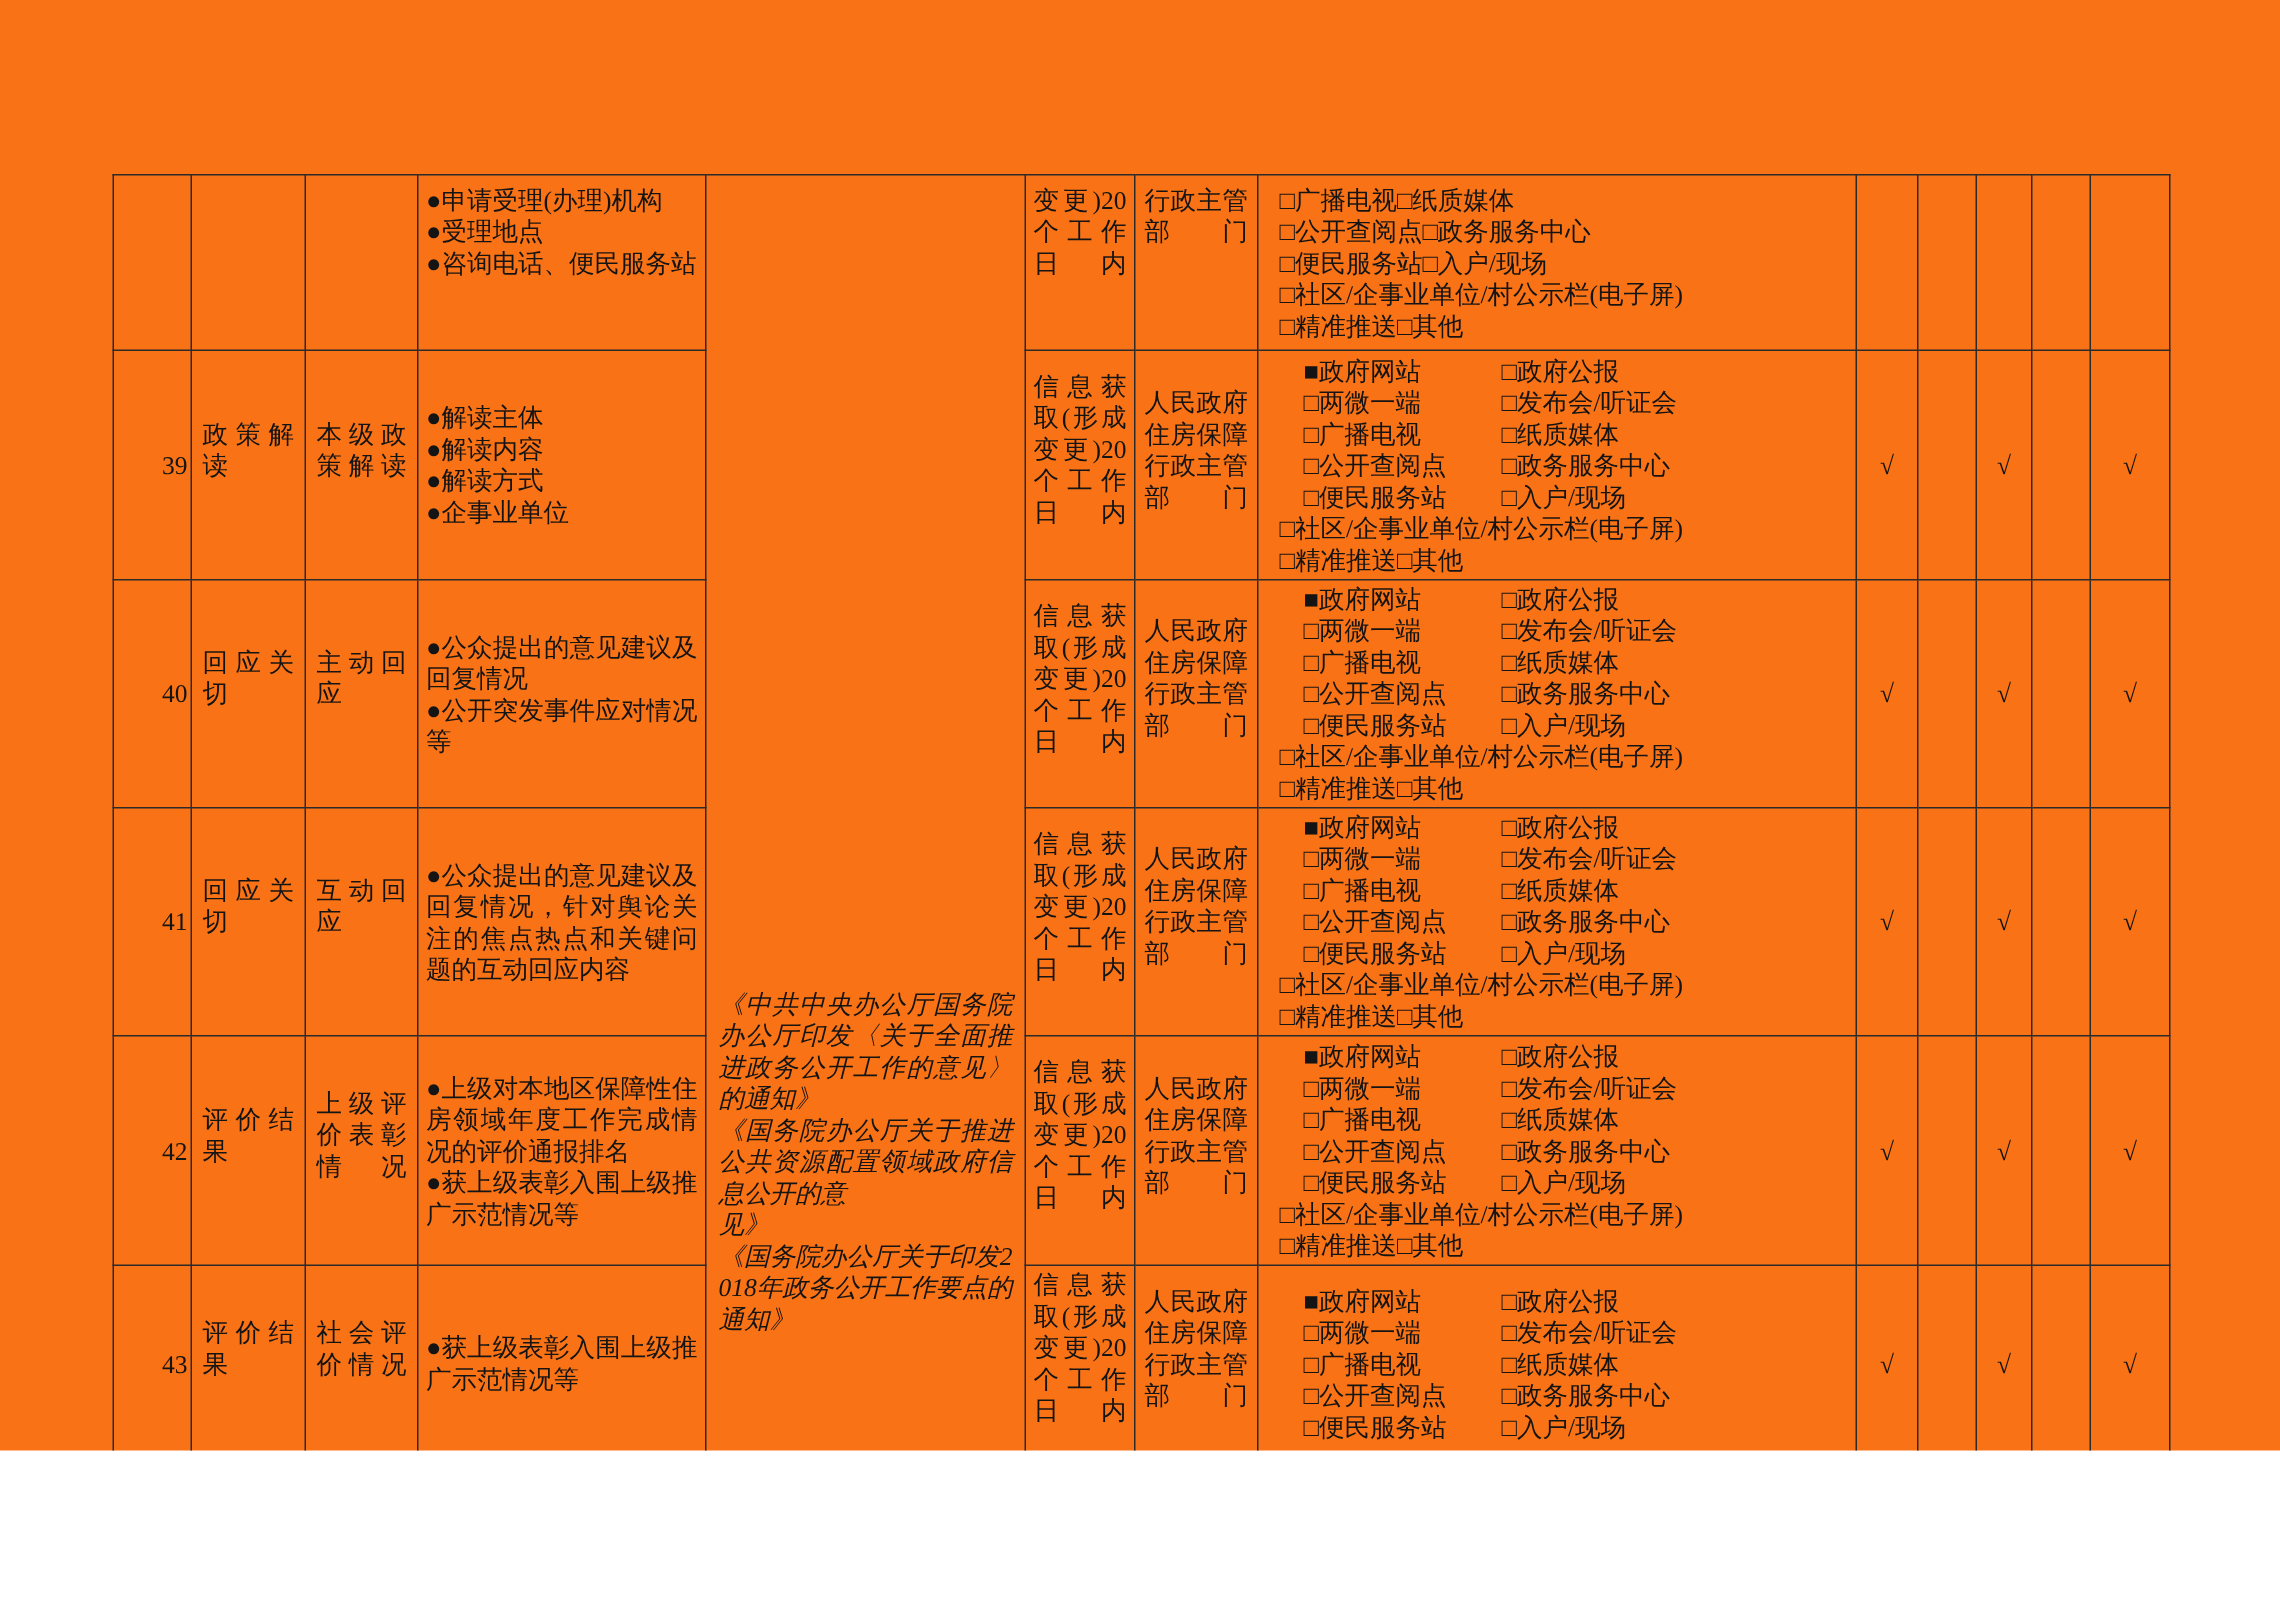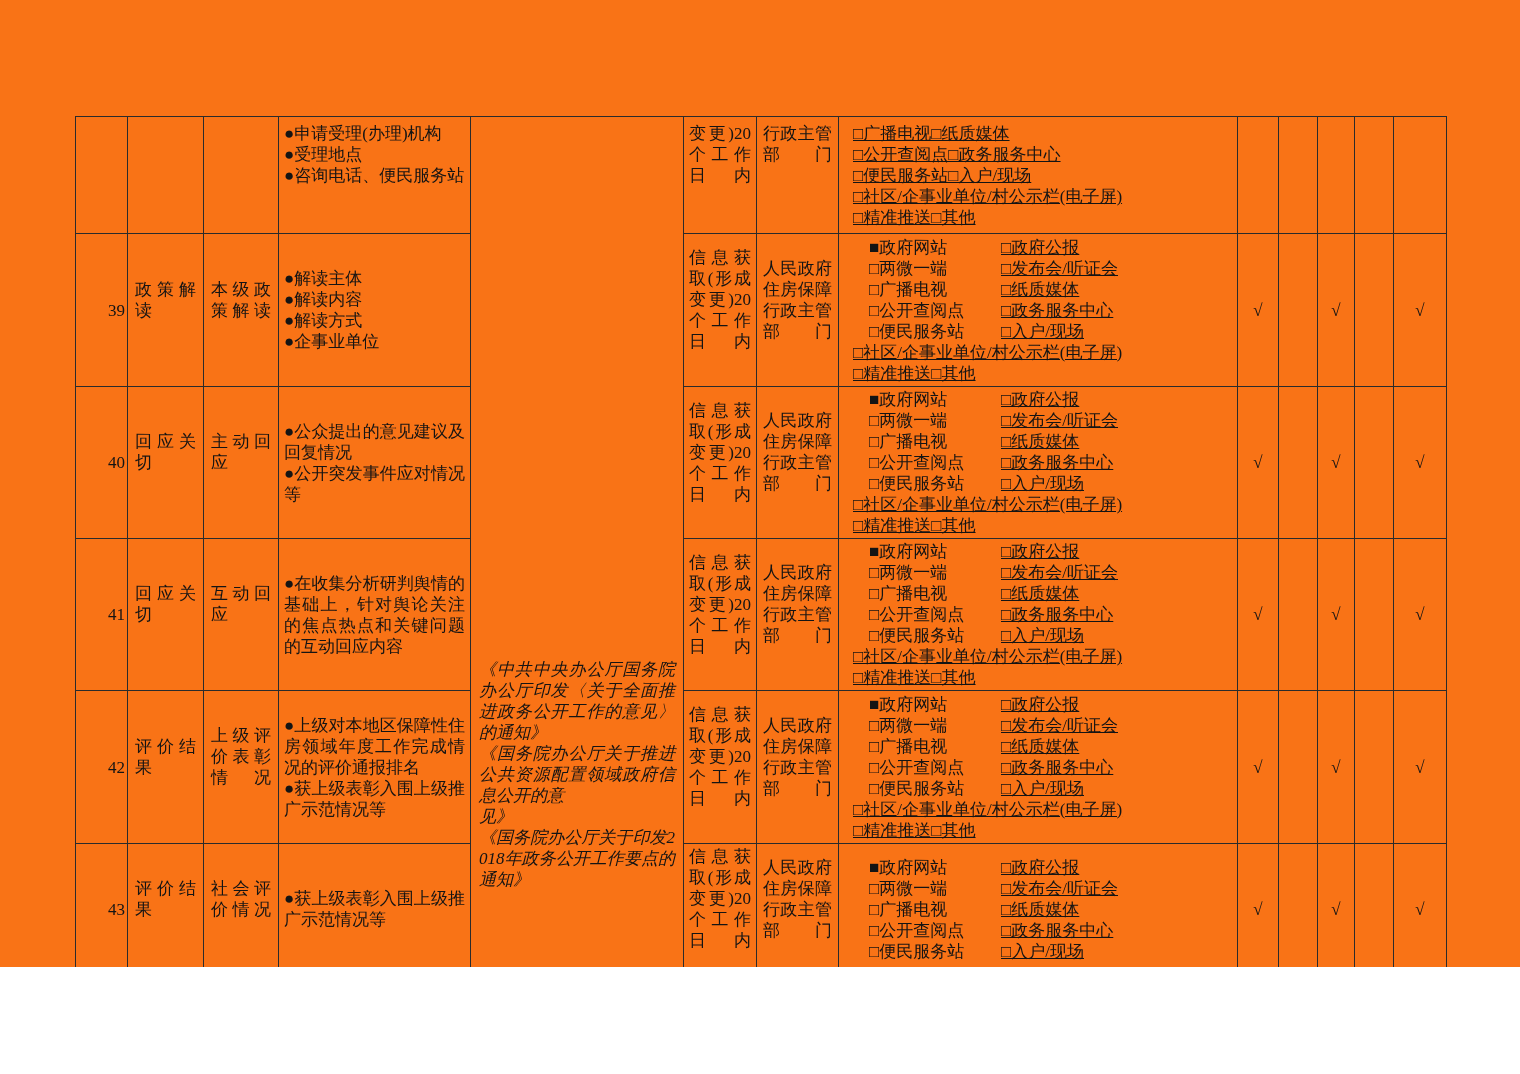--- a/index.html
+++ b/index.html
@@ -33,21 +33,21 @@
   td.legal{
     vertical-align:bottom;
     padding:4px 8px 84px 8px;
   }
   .legal-p{
     text-align:justify;text-justify:inter-character;
     white-space:pre-wrap;
     margin:0;
     font-style:italic;
   }
-  td.channels{padding:2px 4px 2px 14px;line-height:21px;text-decoration:underline;}
+  td.channels{padding:2px 4px 2px 14px;line-height:21px;}
   .ch-line{white-space:nowrap;}
   .ch-left{display:inline-block;width:132px;margin-left:16px;}
   td.check{text-align:center;padding:0;}
   tr.cont td{vertical-align:top;padding-top:6px;}
   tr.cont td.legal{vertical-align:bottom;padding-top:4px;}
   .page-num{
     position:absolute;top:982px;left:0;width:1496px;
     text-align:center;font-size:22px;color:#111;
   }
 </style>
@@ -152,21 +152,21 @@
           <td class="check"></td>
           <td class="check"><span>√</span></td>
           <td class="check"></td>
           <td class="check"><span>√</span></td>
         </tr>
         <tr style="height: 152px;">
           <td class="num">41</td>
           <td class="cat jc">回应关切</td>
           <td class="sub jc">互动回应</td>
           <td class="content">
-            <div class="bullet-line">●在收集分析研判舆情的基础上，针对舆论关注的焦点热点和关键问题的互动回应内容</div>
+            <div class="bullet-line">●公众提出的意见建议及回复情况，针对舆论关注的焦点热点和关键问题的互动回应内容</div>
           </td>
           <td class="time jc">信息获取(形成变更)20个工作日内</td>
           <td class="dept jc">人民政府住房保障行政主管部门</td>
           <td class="channels">
             <div class="ch-line"><span class="ch-left">■政府网站</span><span>□政府公报</span></div>
             <div class="ch-line"><span class="ch-left">□两微一端</span><span>□发布会/听证会</span></div>
             <div class="ch-line"><span class="ch-left">□广播电视</span><span>□纸质媒体</span></div>
             <div class="ch-line"><span class="ch-left">□公开查阅点</span><span>□政务服务中心</span></div>
             <div class="ch-line"><span class="ch-left">□便民服务站</span><span>□入户/现场</span></div>
             <div class="ch-line"><span>□社区/企事业单位/村公示栏(电子屏)</span></div>

